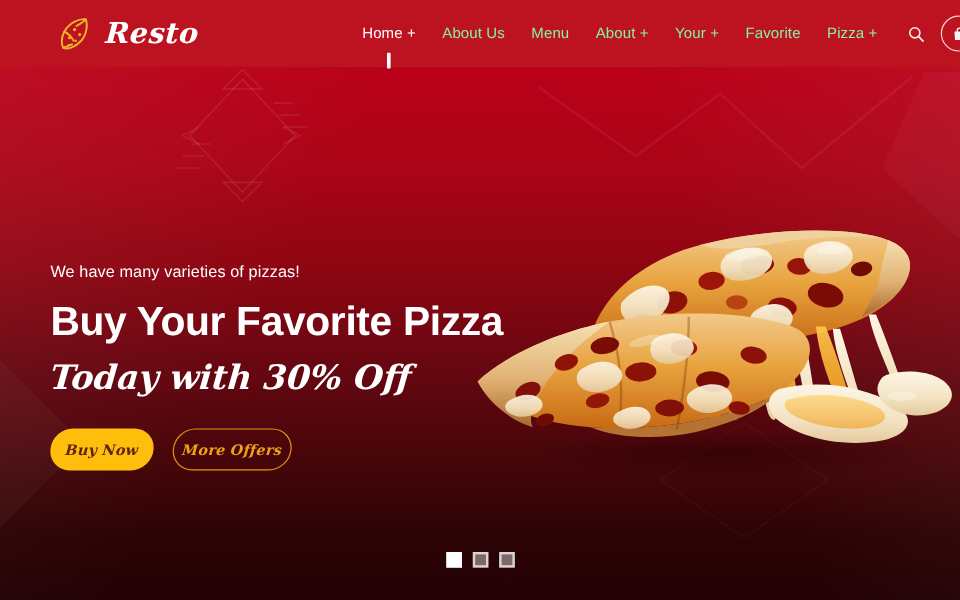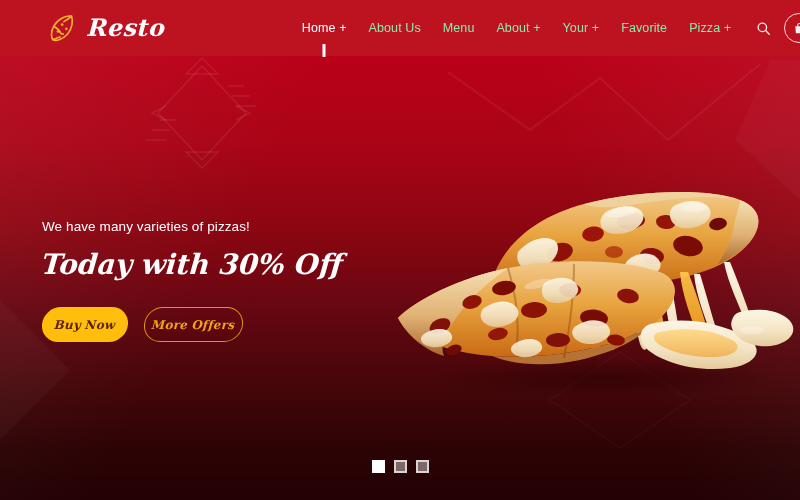--- a/index.html
+++ b/index.html
@@ -452,20 +452,21 @@
         <ellipse cx="232" cy="52" rx="16" ry="5" transform="rotate(-6 232 52)"></ellipse>
         <ellipse cx="306" cy="48" rx="13" ry="4" transform="rotate(-4 306 48)"></ellipse>
         <ellipse cx="150" cy="124" rx="14" ry="4" transform="rotate(-14 150 124)"></ellipse>
         <ellipse cx="364" cy="170" rx="12" ry="4"></ellipse>
       </g>
     </svg>
   </div>
 
   <div class="hero-content">
     <p class="hero-eyebrow">We have many varieties of pizzas!</p>
+    <h1 class="hero-title">Buy Your Favorite Pizza</h1>
     <h2 class="hero-subtitle">Today with 30% Off</h2>
 
     <div class="hero-buttons">
       <div class="btn btn-primary">
         <span>Buy Now</span>
       </div>
       <div class="btn btn-outline">
         <span>More Offers</span>
       </div>
     </div>

